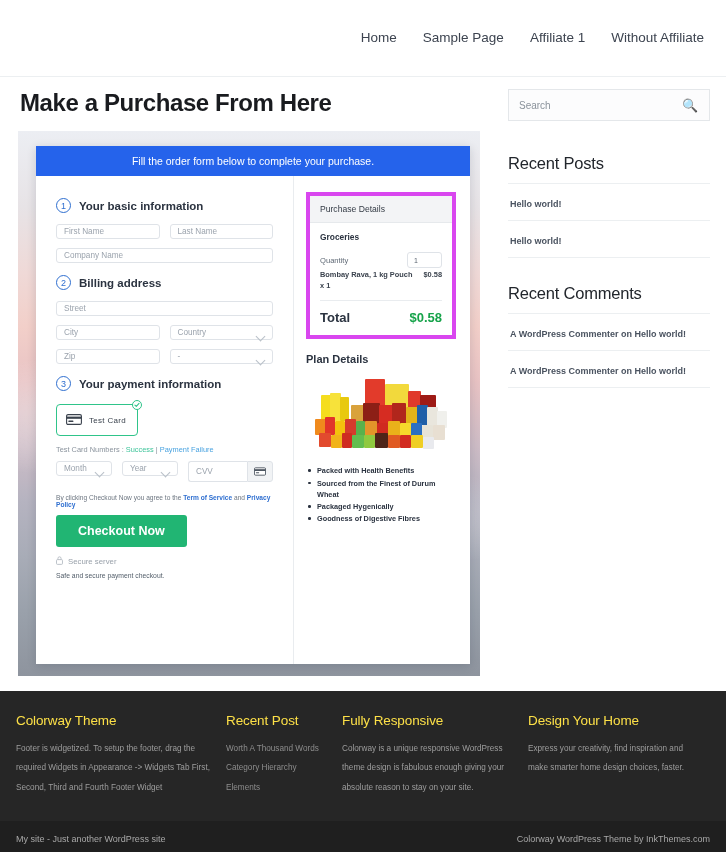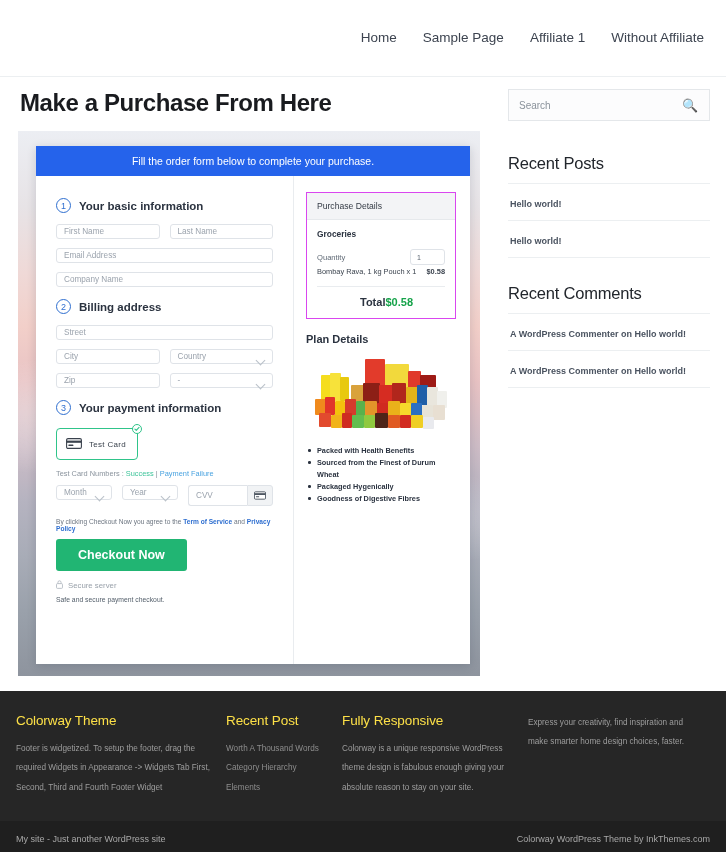--- a/index.html
+++ b/index.html
@@ -229,21 +229,21 @@
     font-family: "Liberation Sans", sans-serif;
   }
   .secure-row {
     display: flex; align-items: center; gap: 5px;
     margin: 9px 0 5px 0;
     font-size: 7.8px; color: #99a1aa;
   }
   .safe-note { font-size: 6.8px; color: #55606c; }
 
   
-  .summary-box { border: 1px solid #d946ef; background: #fff; }
+  .summary-box { border: 4px solid #d946ef; background: #fff; }
   .summary-head {
     background: #f3f4f6;
     border-bottom: 1px solid #e6e9ec;
     padding: 8px 10px;
     font-size: 8.6px;
     color: #343b45;
   }
   .summary-inner { padding: 9px 10px 10px 10px; }
   .sum-group { font-size: 8.4px; font-weight: bold; color: #2b3340; margin-bottom: 10px; }
   .sum-row {
@@ -255,27 +255,26 @@
     width: 35px; height: 16px;
     display: flex; align-items: center; padding-left: 6px;
     font-size: 7px; color: #5a6470;
   }
   .sum-item {
     display: flex; justify-content: space-between; gap: 6px;
     font-size: 7.4px; color: #3b434e; line-height: 1.5;
     padding-bottom: 9px;
     border-bottom: 1px solid #e9ecef;
   }
-  .sum-item .nm { font-weight: normal; }
+  .sum-item .nm { font-weight: bold; }
   .sum-item .pr { font-weight: bold; white-space: nowrap; }
   .sum-total {
-    display: flex; 
-    font-size: 11px; font-weight: bold; color: #2b3340;
+    display: flex; justify-content: space-between;
+    font-size: 13px; font-weight: bold; color: #2b3340;
     padding-top: 9px;
-    margin-left: 43px;
   }
   .sum-total .amt { color: #16a34a; }
 
   .plan-title { font-size: 11px; font-weight: bold; color: #2b3340; margin: 14px 0 0 0; }
 
   
   .plan-photo {
     width: 148px; height: 78px;
     margin: 12px auto 10px auto;
     position: relative;
@@ -401,23 +400,20 @@
 
             
             <div class="step-head">
               <span class="step-num">1</span>
               <span class="step-title">Your basic information</span>
             </div>
 
             <div class="row">
               <div class="fld">First Name</div>
               <div class="fld">Last Name</div>
-            </div>
-            <div class="row">
-              <div class="fld wide">Email Address</div>
             </div>
             <div class="row">
               <div class="fld wide">Company Name</div>
             </div>
 
             
             <div class="step-head" style="margin-top:12px;">
               <span class="step-num">2</span>
               <span class="step-title">Billing address</span>
             </div>
@@ -606,20 +602,21 @@
       <li>Worth A Thousand Words</li>
       <li>Category Hierarchy</li>
       <li>Elements</li>
     </ul>
   </div>
   <div class="fcol c3">
     <h4>Fully Responsive</h4>
     <p>Colorway is a unique responsive WordPress theme design is fabulous enough giving your absolute reason to stay on your site.</p>
   </div>
   <div class="fcol c4">
+    <h4>Design Your Home</h4>
     <p>Express your creativity, find inspiration and make smarter home design choices, faster.</p>
   </div>
 </footer>
 
 <div class="footer-bottom">
   <span>My site - Just another WordPress site</span>
   <span>Colorway WordPress Theme by InkThemes.com</span>
 </div>
 
 </body></html>

